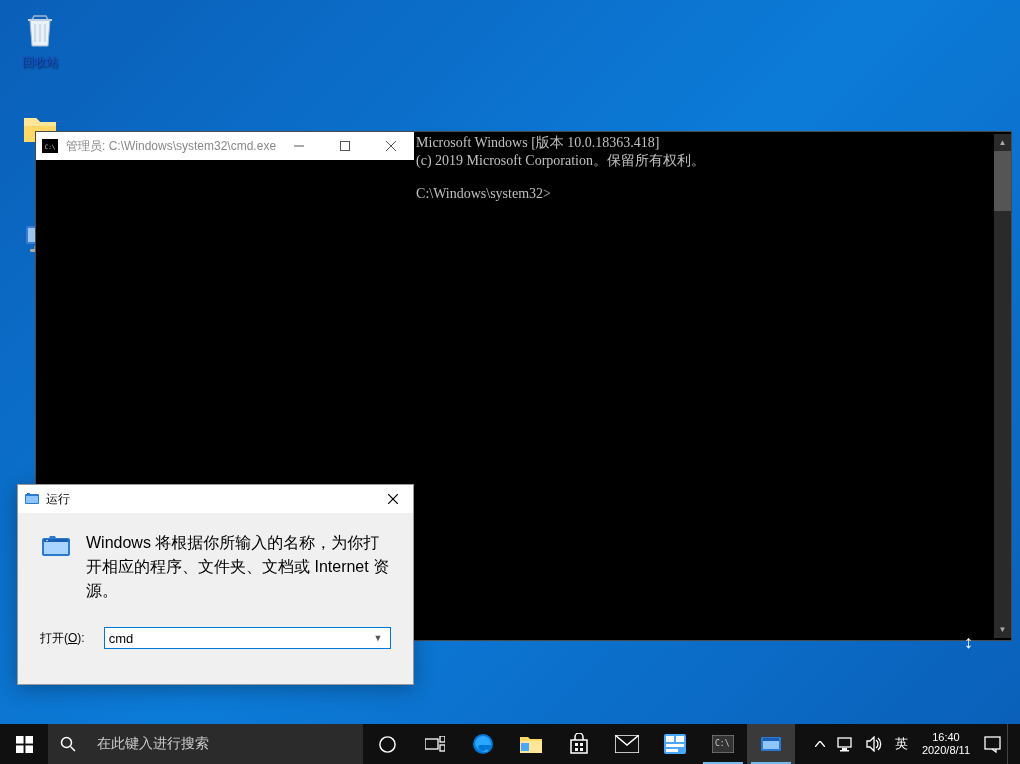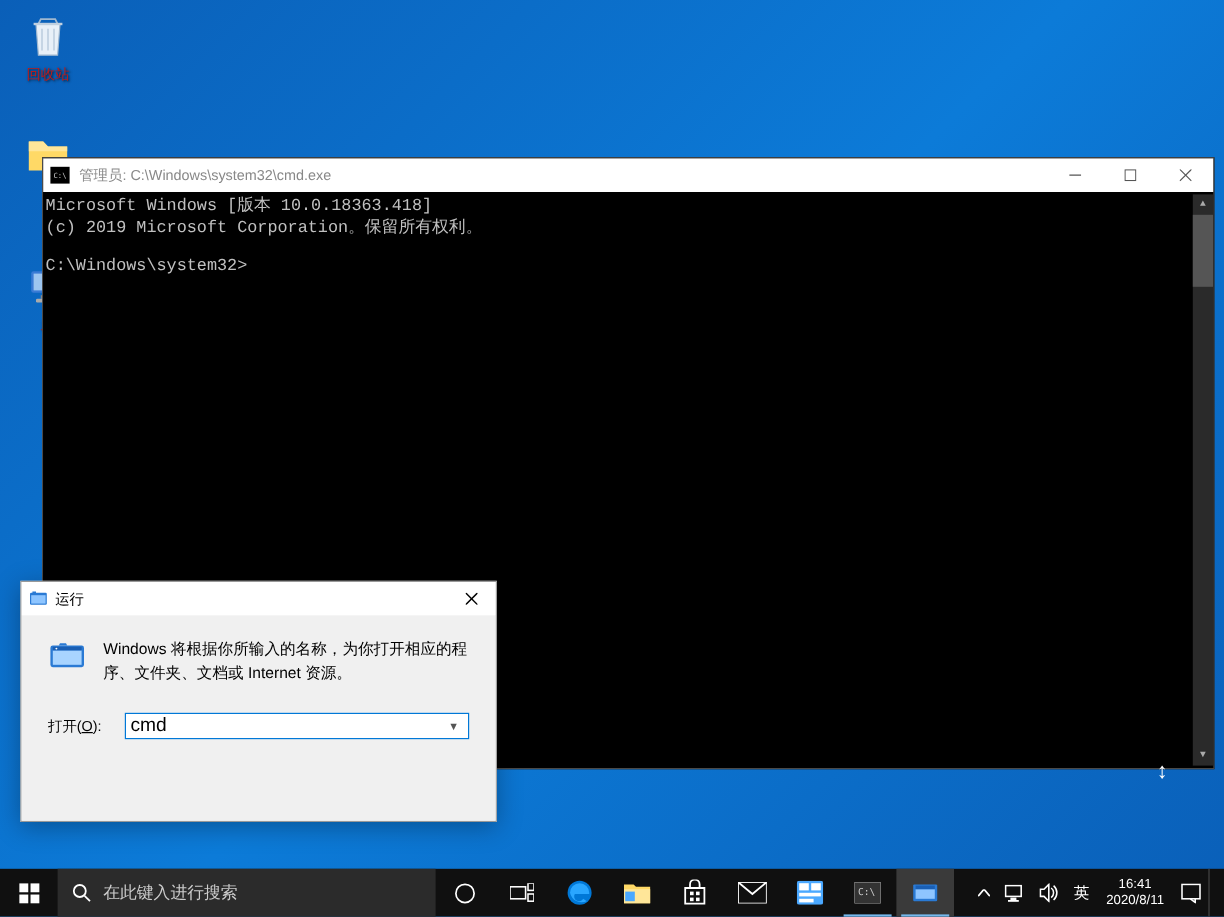--- a/index.html
+++ b/index.html
@@ -20,39 +20,39 @@
   flex-direction: column;
   align-items: center;
   cursor: pointer;
 }
 .desktop-icon .icon-img {
   width: 40px;
   height: 40px;
   margin-bottom: 4px;
 }
 .desktop-icon .label {
-  color: #b91c1c;
+  color: #1d4ed8;
   font-size: 12px;
   text-shadow: 1px 1px 2px rgba(0,0,0,0.8);
 }
 .recycle-bin { top: 10px; left: 5px; }
 .folder-icon { top: 108px; left: 5px; }
 .thispc-icon { top: 218px; left: 5px; }
 
 
 .cmd-window {
   position: absolute;
   left: 35px;
   top: 131px;
   width: 977px;
   height: 510px;
   background: #000;
   border: 1px solid #4a4a4a;
   display: flex;
-  flex-direction: column;
+  flex-direction: row;
 }
 .cmd-titlebar {
   height: 28px;
   background: #fff;
   display: flex;
   align-items: center;
   padding-left: 6px;
 }
 .cmd-title-icon {
   width: 16px;
@@ -77,21 +77,21 @@
   display: flex;
   align-items: center;
   justify-content: center;
   color: #555;
   cursor: pointer;
 }
 .cmd-body {
   flex: 1;
   background: #000;
   color: #c0c0c0;
-  font-family: Liberation Mono, monospace;
+  font-family: Liberation Serif, serif;
   font-size: 14px;
   padding: 2px 0 2px 2px;
   overflow: hidden;
   position: relative;
   display:flex;
 }
 .cmd-text{flex:1;white-space:pre;}
 .cmd-scrollbar{
   width:17px;background:#2a2a2a;position:relative;
 }
@@ -131,39 +131,39 @@
   height: 28px;
   display: flex;
   align-items: center;
   justify-content: center;
   cursor: pointer;
   color: #000;
 }
 .run-body { flex: 1; padding: 18px 22px 14px 22px; background:#f0f0f0; }
 .run-desc-row { display: flex; gap: 14px; margin-bottom: 24px; }
 .run-big-icon { width: 32px; height: 32px; flex-shrink: 0; }
-.run-desc { font-size: 13px; color: #000; line-height: 1.5; }
+.run-desc { font-size: 16px; color: #000; line-height: 1.5; }
 .run-input-row { display: flex; align-items: center; gap: 19px; }
 .run-label { font-size: 12px; color: #000; }
 .run-label u{text-decoration:underline;}
 .run-combo {
   flex: 1;
   height: 22px;
   border: 1px solid #0078d7;
   background: #fff;
   display: flex;
   align-items: center;
   padding: 0 4px;
   position: relative;
 }
 .run-combo input {
   border: none;
   outline: none;
   flex: 1;
-  font-size: 16px;
+  font-size: 13px;
   background: transparent;
 }
 .run-combo-arrow {
   width: 16px;
   text-align: center;
   color: #555;
   font-size: 9px;
   cursor: pointer;
 }
 .run-buttons {
@@ -212,21 +212,21 @@
   align-items: center;
   justify-content: center;
   cursor: pointer;
 }
 .search-box {
   flex: 0 0 315px;
   background: #2b2b2b;
   display: flex;
   align-items: center;
   padding: 0 12px;
-  gap: 10px;
+  gap: 21px;
 }
 .search-box .search-icon { color: #fff; width:16px;height:16px;}
 .search-box .placeholder { color: #ccc; font-size: 14px; }
 .tb-btn {
   width: 48px;
   display: flex;
   align-items: center;
   justify-content: center;
   cursor: pointer;
   position: relative;
@@ -468,21 +468,21 @@
         </svg>
     </div>
     <div class="tray-item">
       <svg width="17" height="16" viewBox="0 0 17 16">
           <path d="M1 5 L4 5 L8 1 L8 15 L4 11 L1 11 Z" fill="none" stroke="#fff" stroke-width="1.3"></path>
           <path d="M10 4 A5 5 0 0 1 10 12 M12 2 A8 8 0 0 1 12 14" fill="none" stroke="#fff" stroke-width="1.3"></path>
         </svg>
     </div>
     <div class="tray-item" style="font-size:13px;">英</div>
     <div class="tray-item tray-clock">
-      <div>16:41</div>
+      <div>16:40</div>
       <div>2020/8/11</div>
     </div>
     <div class="tray-item">
       <svg width="17" height="17" viewBox="0 0 17 17">
           <rect x="1" y="1" width="15" height="12" fill="none" stroke="#fff" stroke-width="1.3"></rect>
           <path d="M12 13 L12 16 L8 13" fill="none" stroke="#fff" stroke-width="1.3"></path>
         </svg>
     </div>
     <div class="tray-item tray-showdesktop"></div>
   </div>

